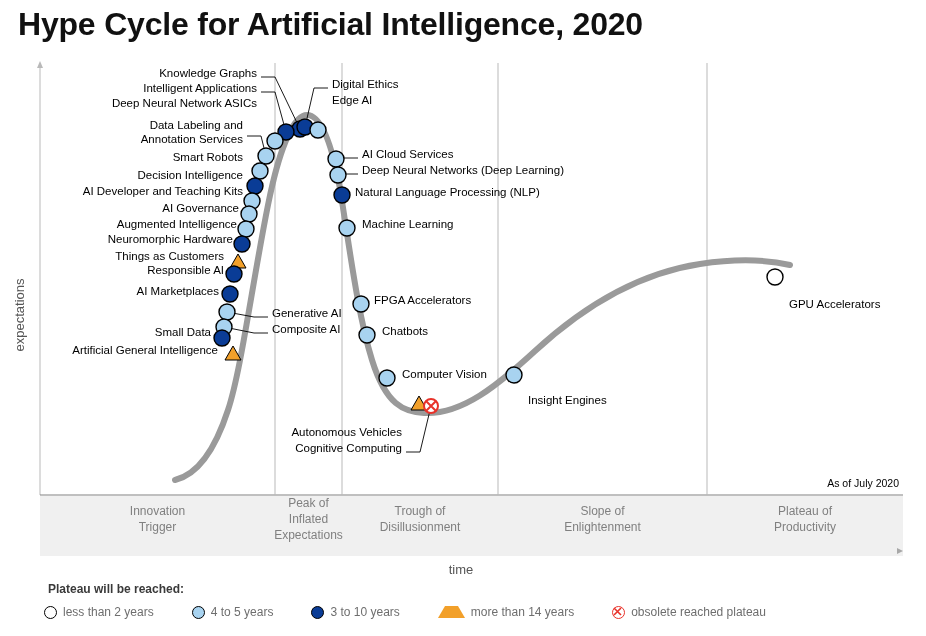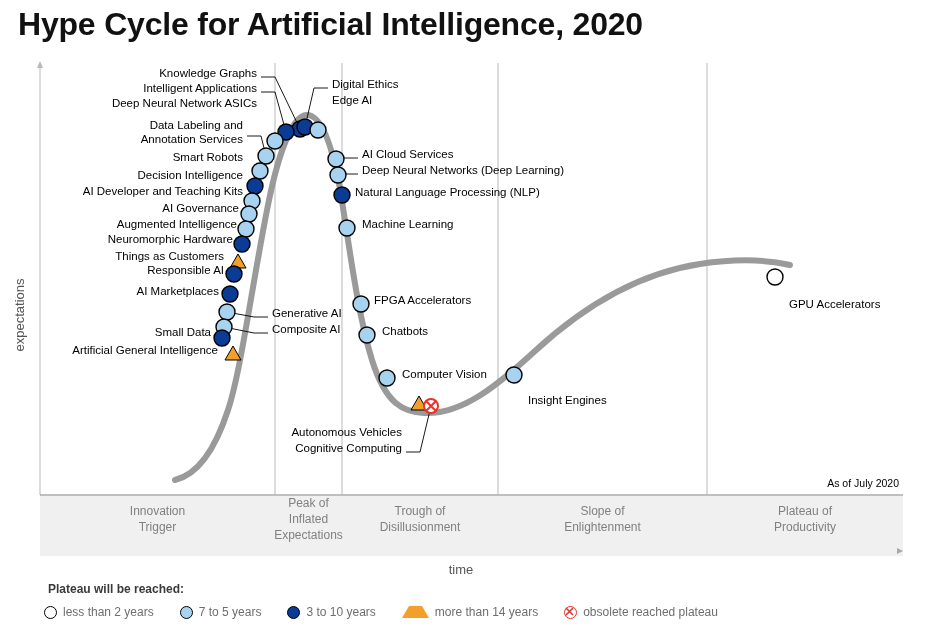--- a/index.html
+++ b/index.html
@@ -13,21 +13,21 @@
   .lbl{font-family:"Liberation Sans",sans-serif;font-size:11.5px;fill:#000;}
   .lbl-r{text-anchor:end;}
   .lbl-l{text-anchor:start;}
   .phase{font-family:"Liberation Sans",sans-serif;font-size:12px;fill:#808080;text-anchor:middle;}
   .axis-lab{font-family:"Liberation Sans",sans-serif;font-size:13px;fill:#555;}
   .asof{font-family:"Liberation Sans",sans-serif;font-size:10.5px;fill:#000;text-anchor:end;}
   .leader{stroke:#000;stroke-width:0.9;fill:none;}
 
   #legend{position:absolute;left:4px;top:578px;width:926px;height:58px;}
   #legend-title{position:absolute;left:44px;top:4px;font-size:12px;font-weight:bold;color:#3a3a3a;}
-  #legend-items{position:absolute;left:40px;top:27px;display:flex;align-items:center;gap:0;}
+  #legend-items{position:absolute;left:40px;top:27px;display:flex;align-items:center;gap:12px;}
   .leg{display:flex;align-items:center;gap:6px;margin-right:26px;}
   .leg span.t{font-size:12px;color:#6e6e6e;white-space:nowrap;}
   .m{width:13px;height:13px;flex:0 0 13px;position:relative;}
   .m-circ{border-radius:50%;border:1.6px solid #000;box-sizing:border-box;}
   .m-tri{width:0;height:0;border-left:7px solid transparent;border-right:7px solid transparent;}
   .m-x{border-radius:50%;box-sizing:border-box;}
 </style>
 </head>
 <body>
 
@@ -147,21 +147,21 @@
 
 <div id="legend">
   <div id="legend-title">Plateau will be reached:</div>
   <div id="legend-items">
       <div class="leg">
         <div class="m m-circ" style="background: rgb(255, 255, 255);"></div>
         <span class="t">less than 2 years</span>
       </div>
       <div class="leg">
         <div class="m m-circ" style="background: rgb(168, 211, 240);"></div>
-        <span class="t">7 to 5 years</span>
+        <span class="t">4 to 5 years</span>
       </div>
       <div class="leg">
         <div class="m m-circ" style="background: rgb(10, 60, 150);"></div>
         <span class="t">3 to 10 years</span>
       </div>
       <div class="leg">
         <div class="m m-tri" style="border-bottom: 12px solid rgb(242, 160, 42);"></div>
         <span class="t">more than 14 years</span>
       </div>
       <div class="leg">

